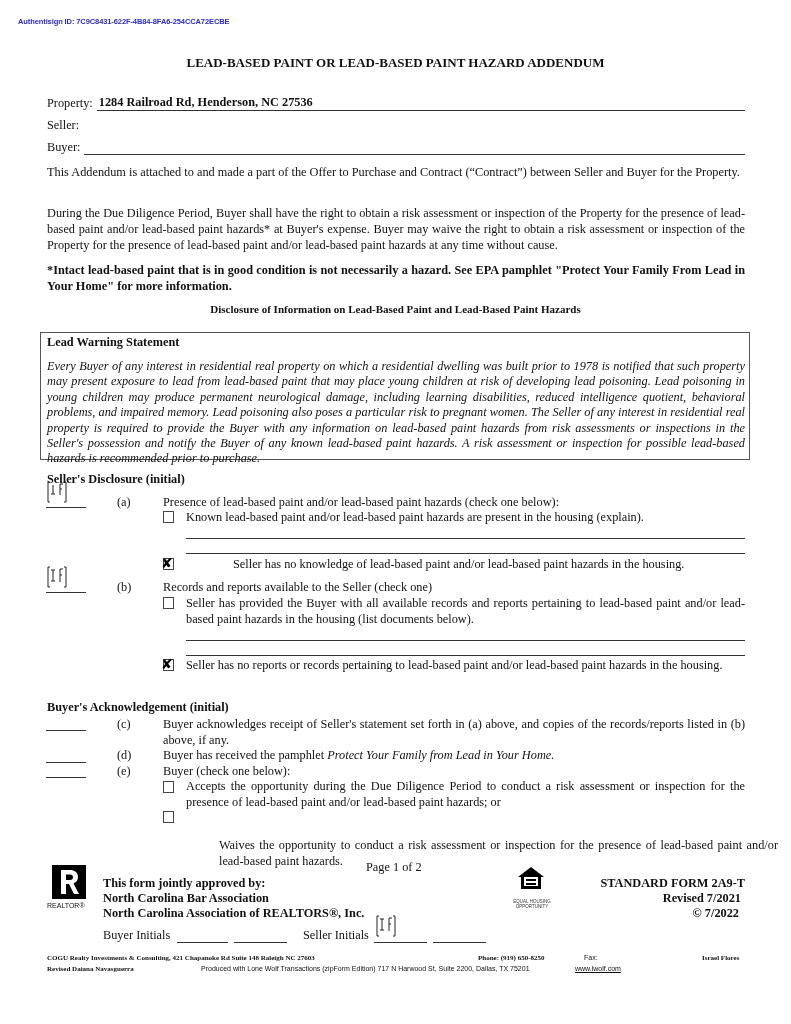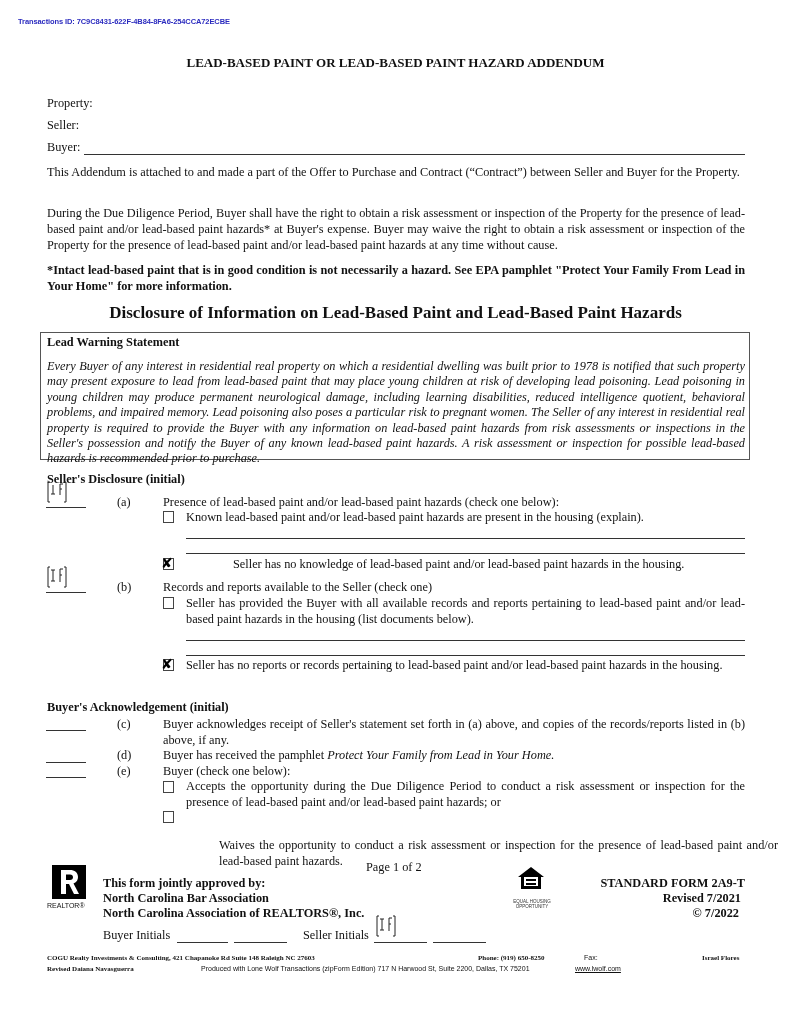--- a/index.html
+++ b/index.html
@@ -7,21 +7,21 @@
          font-family: "Liberation Serif", serif; color: #111; font-size: 12.3px; }
   .abs { position: absolute; }
   .auth { left: 18px; top: 17px; font-family: "Liberation Sans", sans-serif; font-size: 7.5px;
           font-weight: bold; color: #2b2bbf; letter-spacing: -0.1px; }
   .title { left: 0; width: 791px; top: 55px; text-align: center; font-weight: bold; font-size: 13px; }
   .field-row { left: 47px; width: 698px; height: 17px; display: flex; align-items: flex-end; }
   .field-row .lbl { white-space: nowrap; padding-right: 4px; }
   .field-row .val { flex: 1; border-bottom: 1px solid #333; font-weight: bold; height: 15px; line-height: 14px; padding-left: 2px; }
   .para { left: 47px; width: 698px; text-align: justify; line-height: 16px; }
   .bold { font-weight: bold; }
-  .subtitle { left: 0; width: 791px; top: 303px; text-align: center; font-weight: bold; font-size: 17px; }
+  .subtitle { left: 0; width: 791px; top: 303px; text-align: center; font-weight: bold; font-size: 11px; }
   .warnbox { left: 40px; top: 332px; width: 710px; height: 128px; border: 1px solid #555; box-sizing: border-box; }
   .warn-title { left: 47px; top: 335px; font-weight: bold; }
   .warn-text { left: 47px; top: 350px; width: 698px; font-style: italic; line-height: 15.4px; text-align: justify; margin-top: 9px; }
   .section-h { font-weight: bold; left: 47px; }
   .letter { left: 117px; }
   .item-text { left: 163px; width: 582px; line-height: 15.5px; text-align: justify; }
   .opt-text { left: 186px; width: 559px; line-height: 15.5px; text-align: justify; }
   .cb { width: 11px; height: 12px; border: 1px solid #444; box-sizing: border-box; background: #fff; }
   .cb.checked { border-color: #444; }
   .cb .x { position: absolute; left: -3px; top: -4px; font-family: "DejaVu Sans", sans-serif; font-weight: bold; font-size: 14px; color: #000; }
@@ -30,25 +30,26 @@
   .initials-box { width: 20px; height: 24px; }
   .initials-box svg { width: 100%; height: 100%; }
   .footer-bold { font-weight: bold; font-size: 12.3px; line-height: 15.5px; }
   .tiny { font-family: "Liberation Serif", serif; font-size: 7px; font-weight: bold; }
   .tiny-sans { font-family: "Liberation Sans", sans-serif; font-size: 7px; }
   .link { text-decoration: underline; }
 </style>
 </head>
 <body>
 
-<div class="abs auth">Transactions ID: 7C9C8431-622F-4B84-8FA6-254CCA72ECBE</div>
+<div class="abs auth">Authentisign ID: 7C9C8431-622F-4B84-8FA6-254CCA72ECBE</div>
 <div class="abs title">LEAD-BASED PAINT OR LEAD-BASED PAINT HAZARD ADDENDUM</div>
 
 <div class="abs field-row" style="top:94px;">
   <span class="lbl">Property:</span>
+  <span class="val">1284 Railroad Rd, Henderson, NC  27536</span>
 </div>
 <div class="abs field-row" style="top:116px;">
   <span class="lbl">Seller:</span>
 </div>
 <div class="abs field-row" style="top:138px;">
   <span class="lbl">Buyer:</span>
   <span class="val"></span>
 </div>
 
 <div class="abs para" style="top:164px;">This Addendum is attached to and made a part of the Offer to Purchase and Contract (“Contract”) between Seller and Buyer for the Property.</div>

